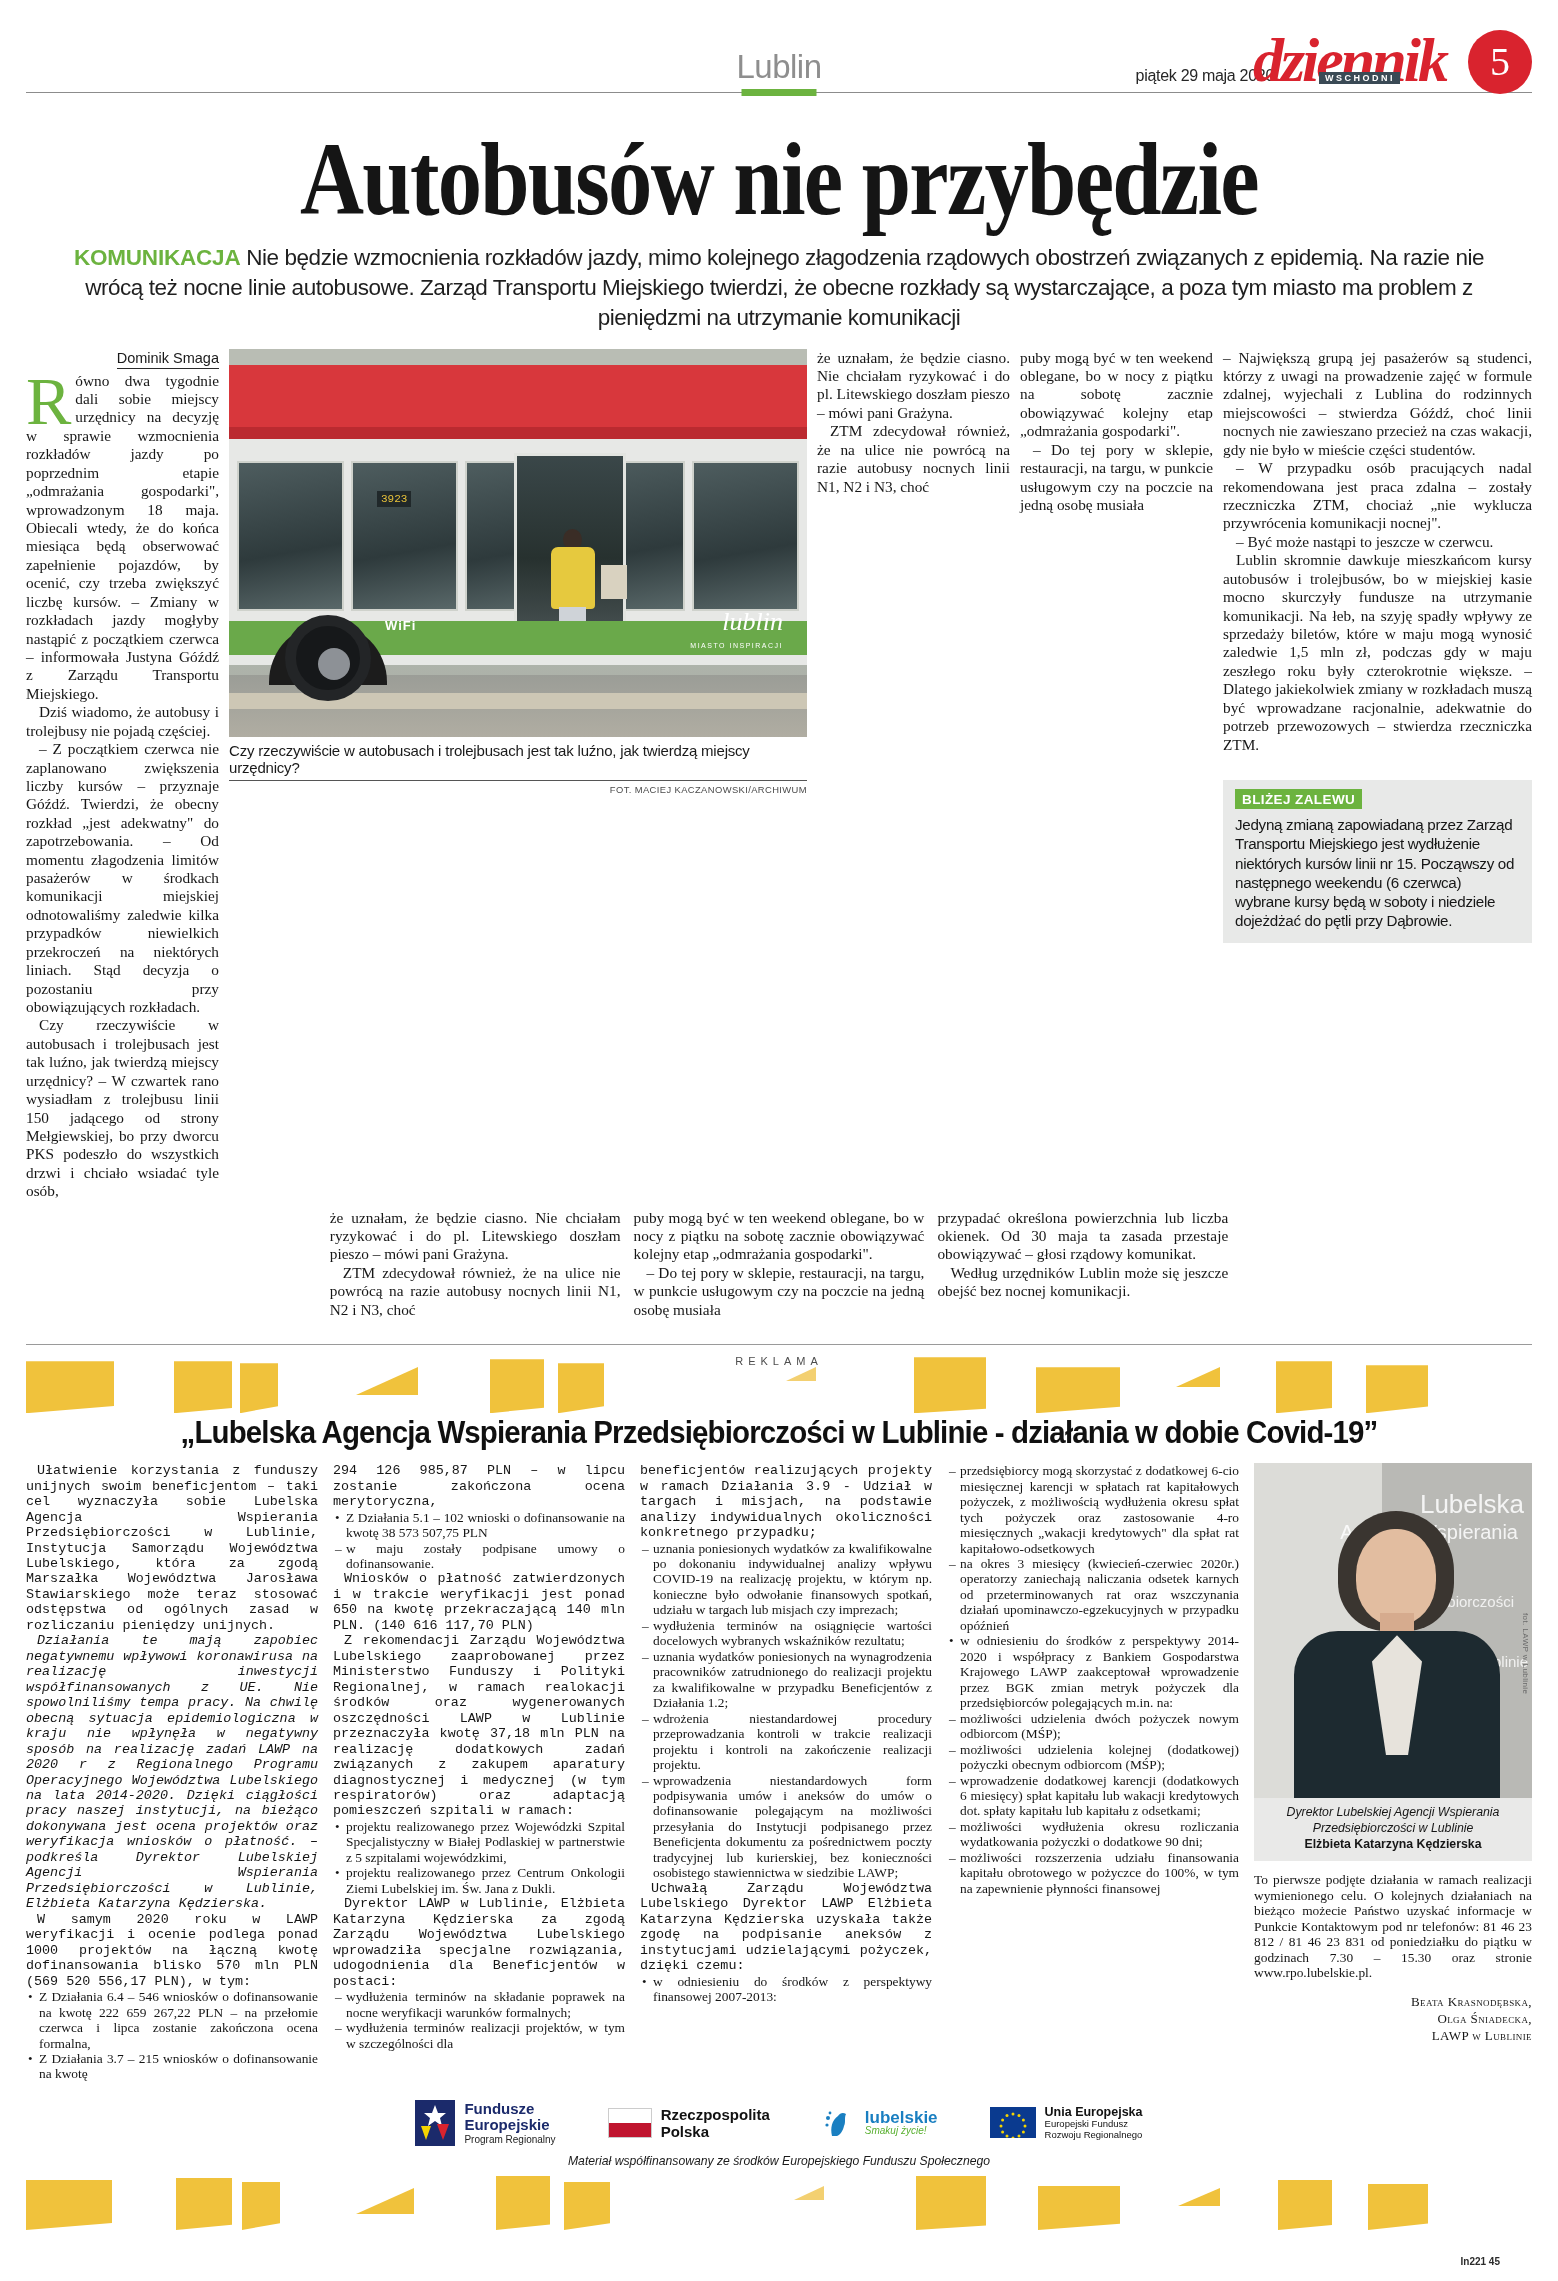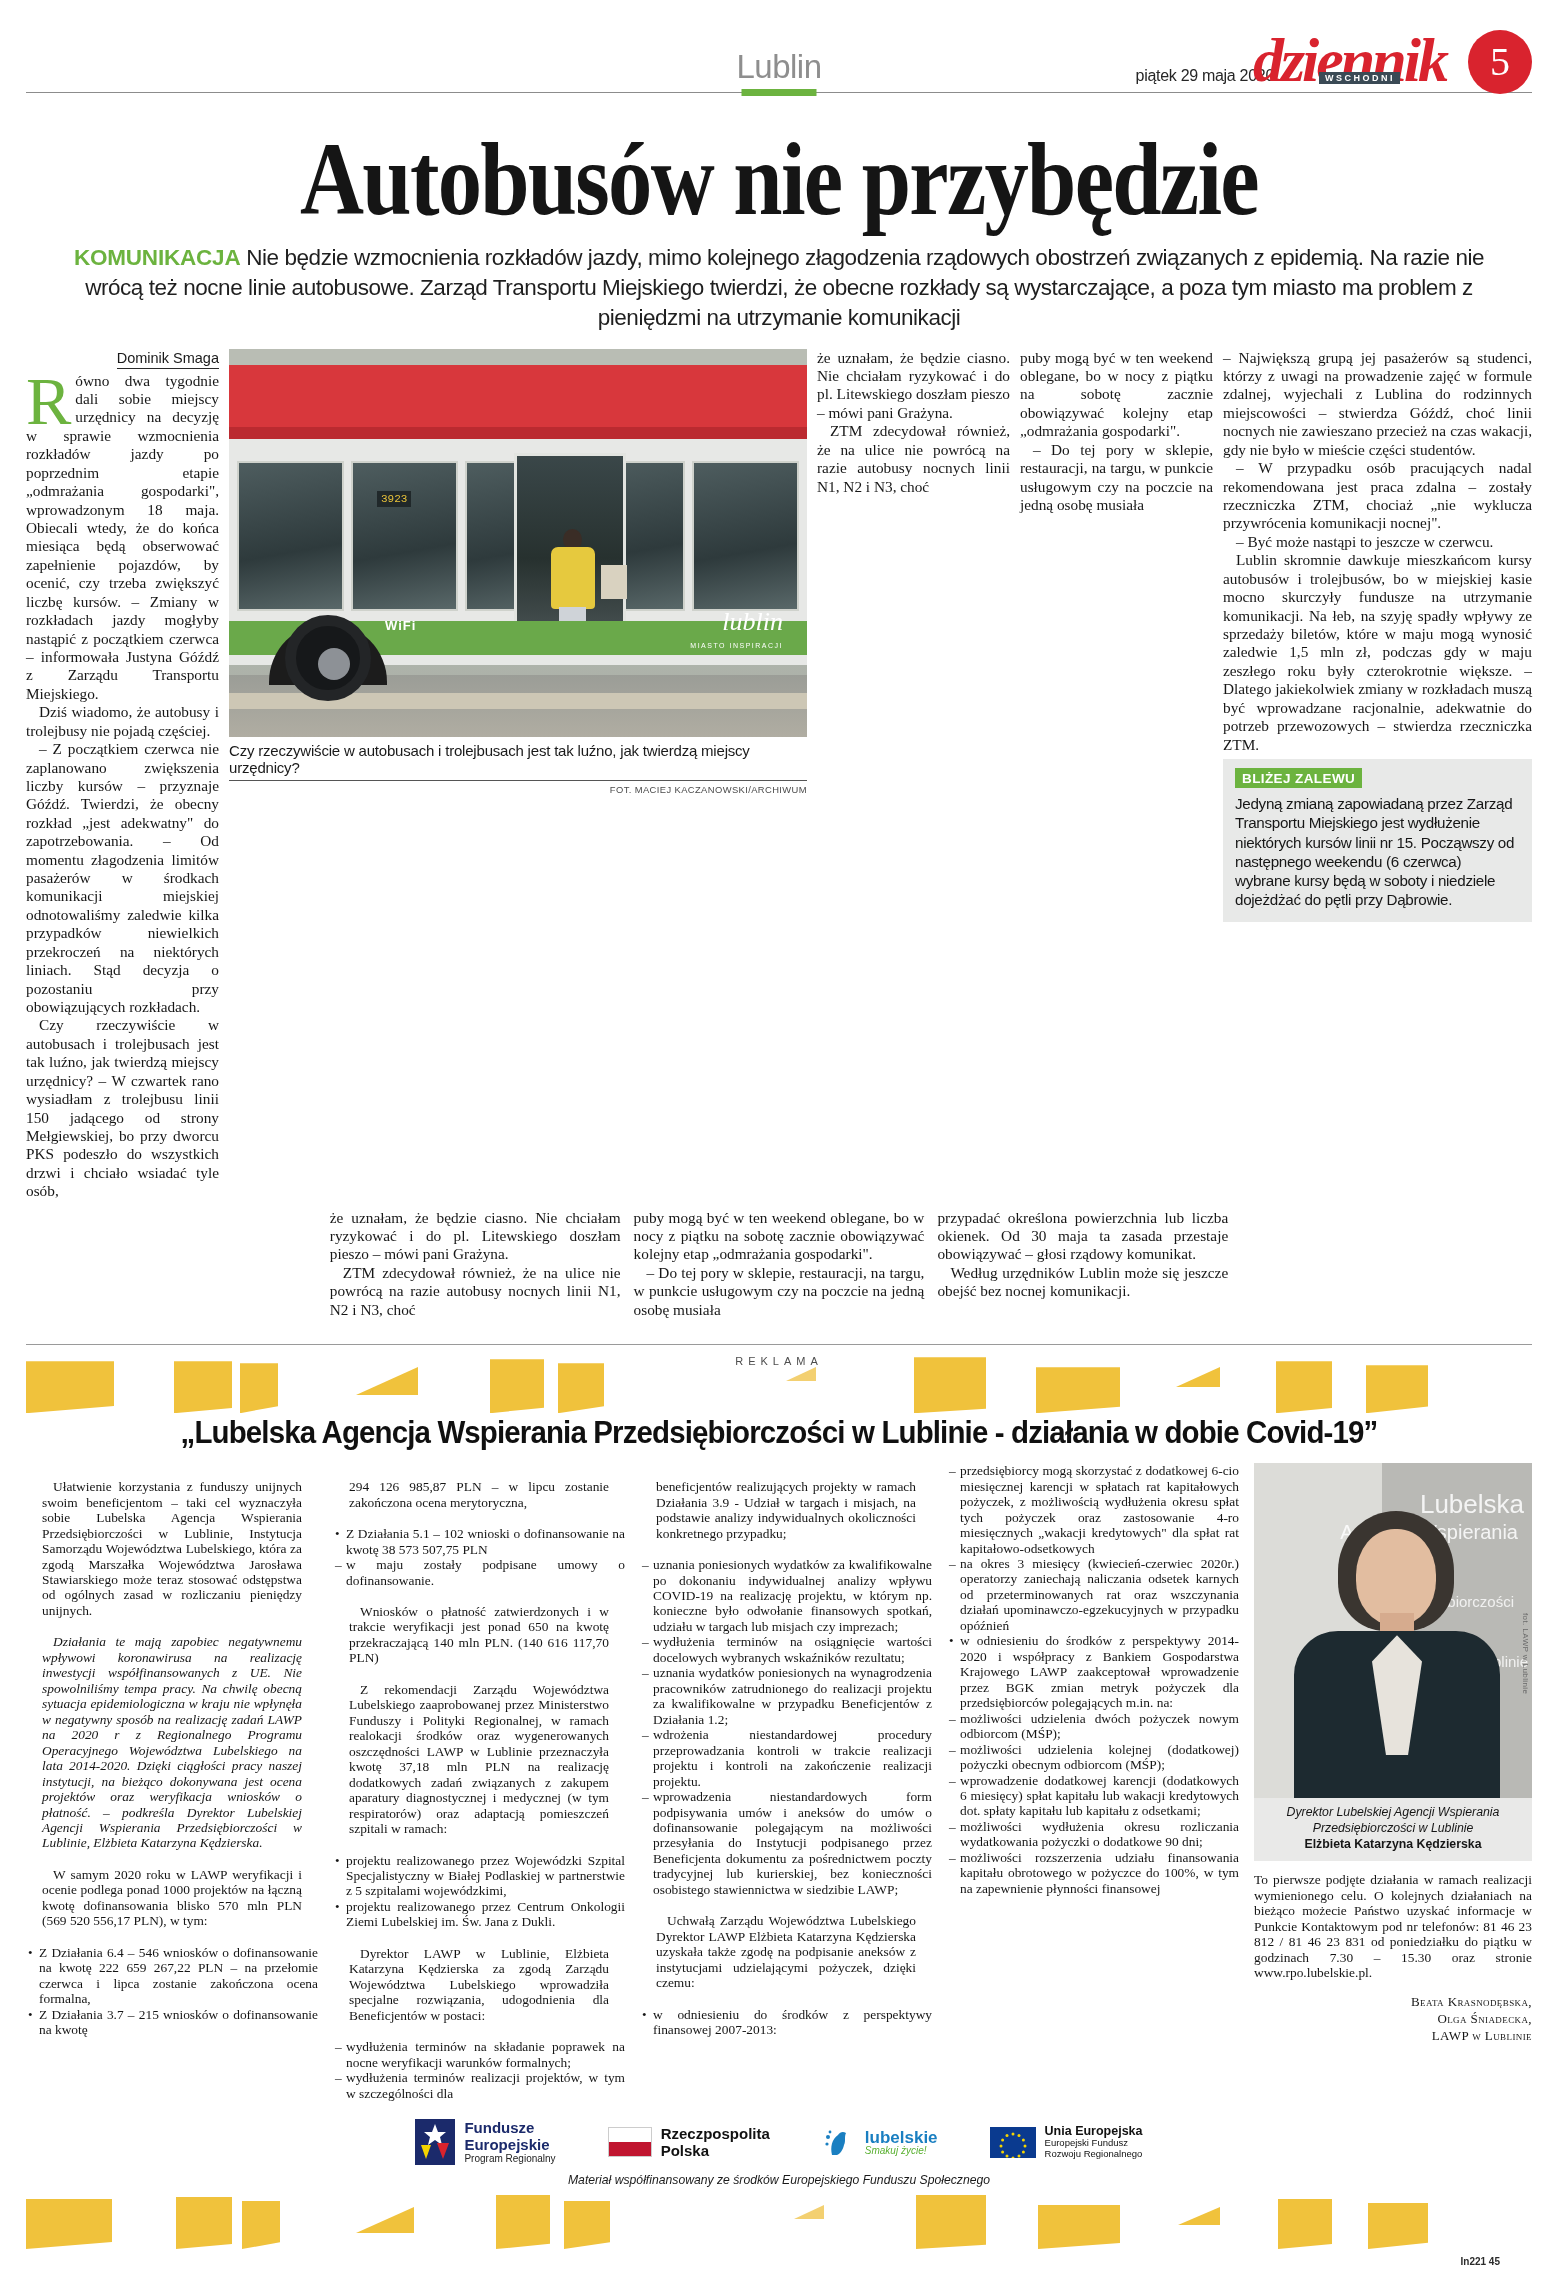--- a/index.html
+++ b/index.html
@@ -227,21 +227,21 @@
     color: #4a4a4a;
     text-align: right;
     letter-spacing: 0.4px;
     padding-top: 3px;
   }
 
   
   .infobox {
     background: #e8e9e8;
     padding: 9px 12px 12px 12px;
-    margin-top: 5px;
+    margin-top: 26px;
   }
   .infobox-title {
     display: inline-block;
     background: #6cb33f;
     color: #ffffff;
     font-family: "Liberation Sans", sans-serif;
     font-weight: bold;
     font-size: 13.5px;
     letter-spacing: 0.4px;
     padding: 3px 7px 2px 7px;
@@ -320,21 +320,21 @@
     column-gap: 15px;
   }
   .ad-col {
     font-family: "Liberation Serif", serif;
     font-size: 13.4px;
     line-height: 1.155;
     text-align: justify;
     hyphens: auto;
     color: #151515;
   }
-  .ad-col p { margin: 16px; text-indent: 11px; }
+  .ad-col p { margin: 0; text-indent: 11px; font-family: Liberation Mono, monospace; }
   .ad-col p.noind { text-indent: 0; }
   .ad-col p.ital { font-style: italic; }
   .ad-col ul { margin: 0; padding-left: 13px; list-style: none; }
   .ad-col li { position: relative; margin: 0; text-indent: 0; }
   .ad-col li.bullet::before {
     content: "\2022"; position: absolute; left: -11px; top: 0; font-size: 13px;
   }
   .ad-col li.dash::before {
     content: "\2013"; position: absolute; left: -11px; top: 0;
   }

